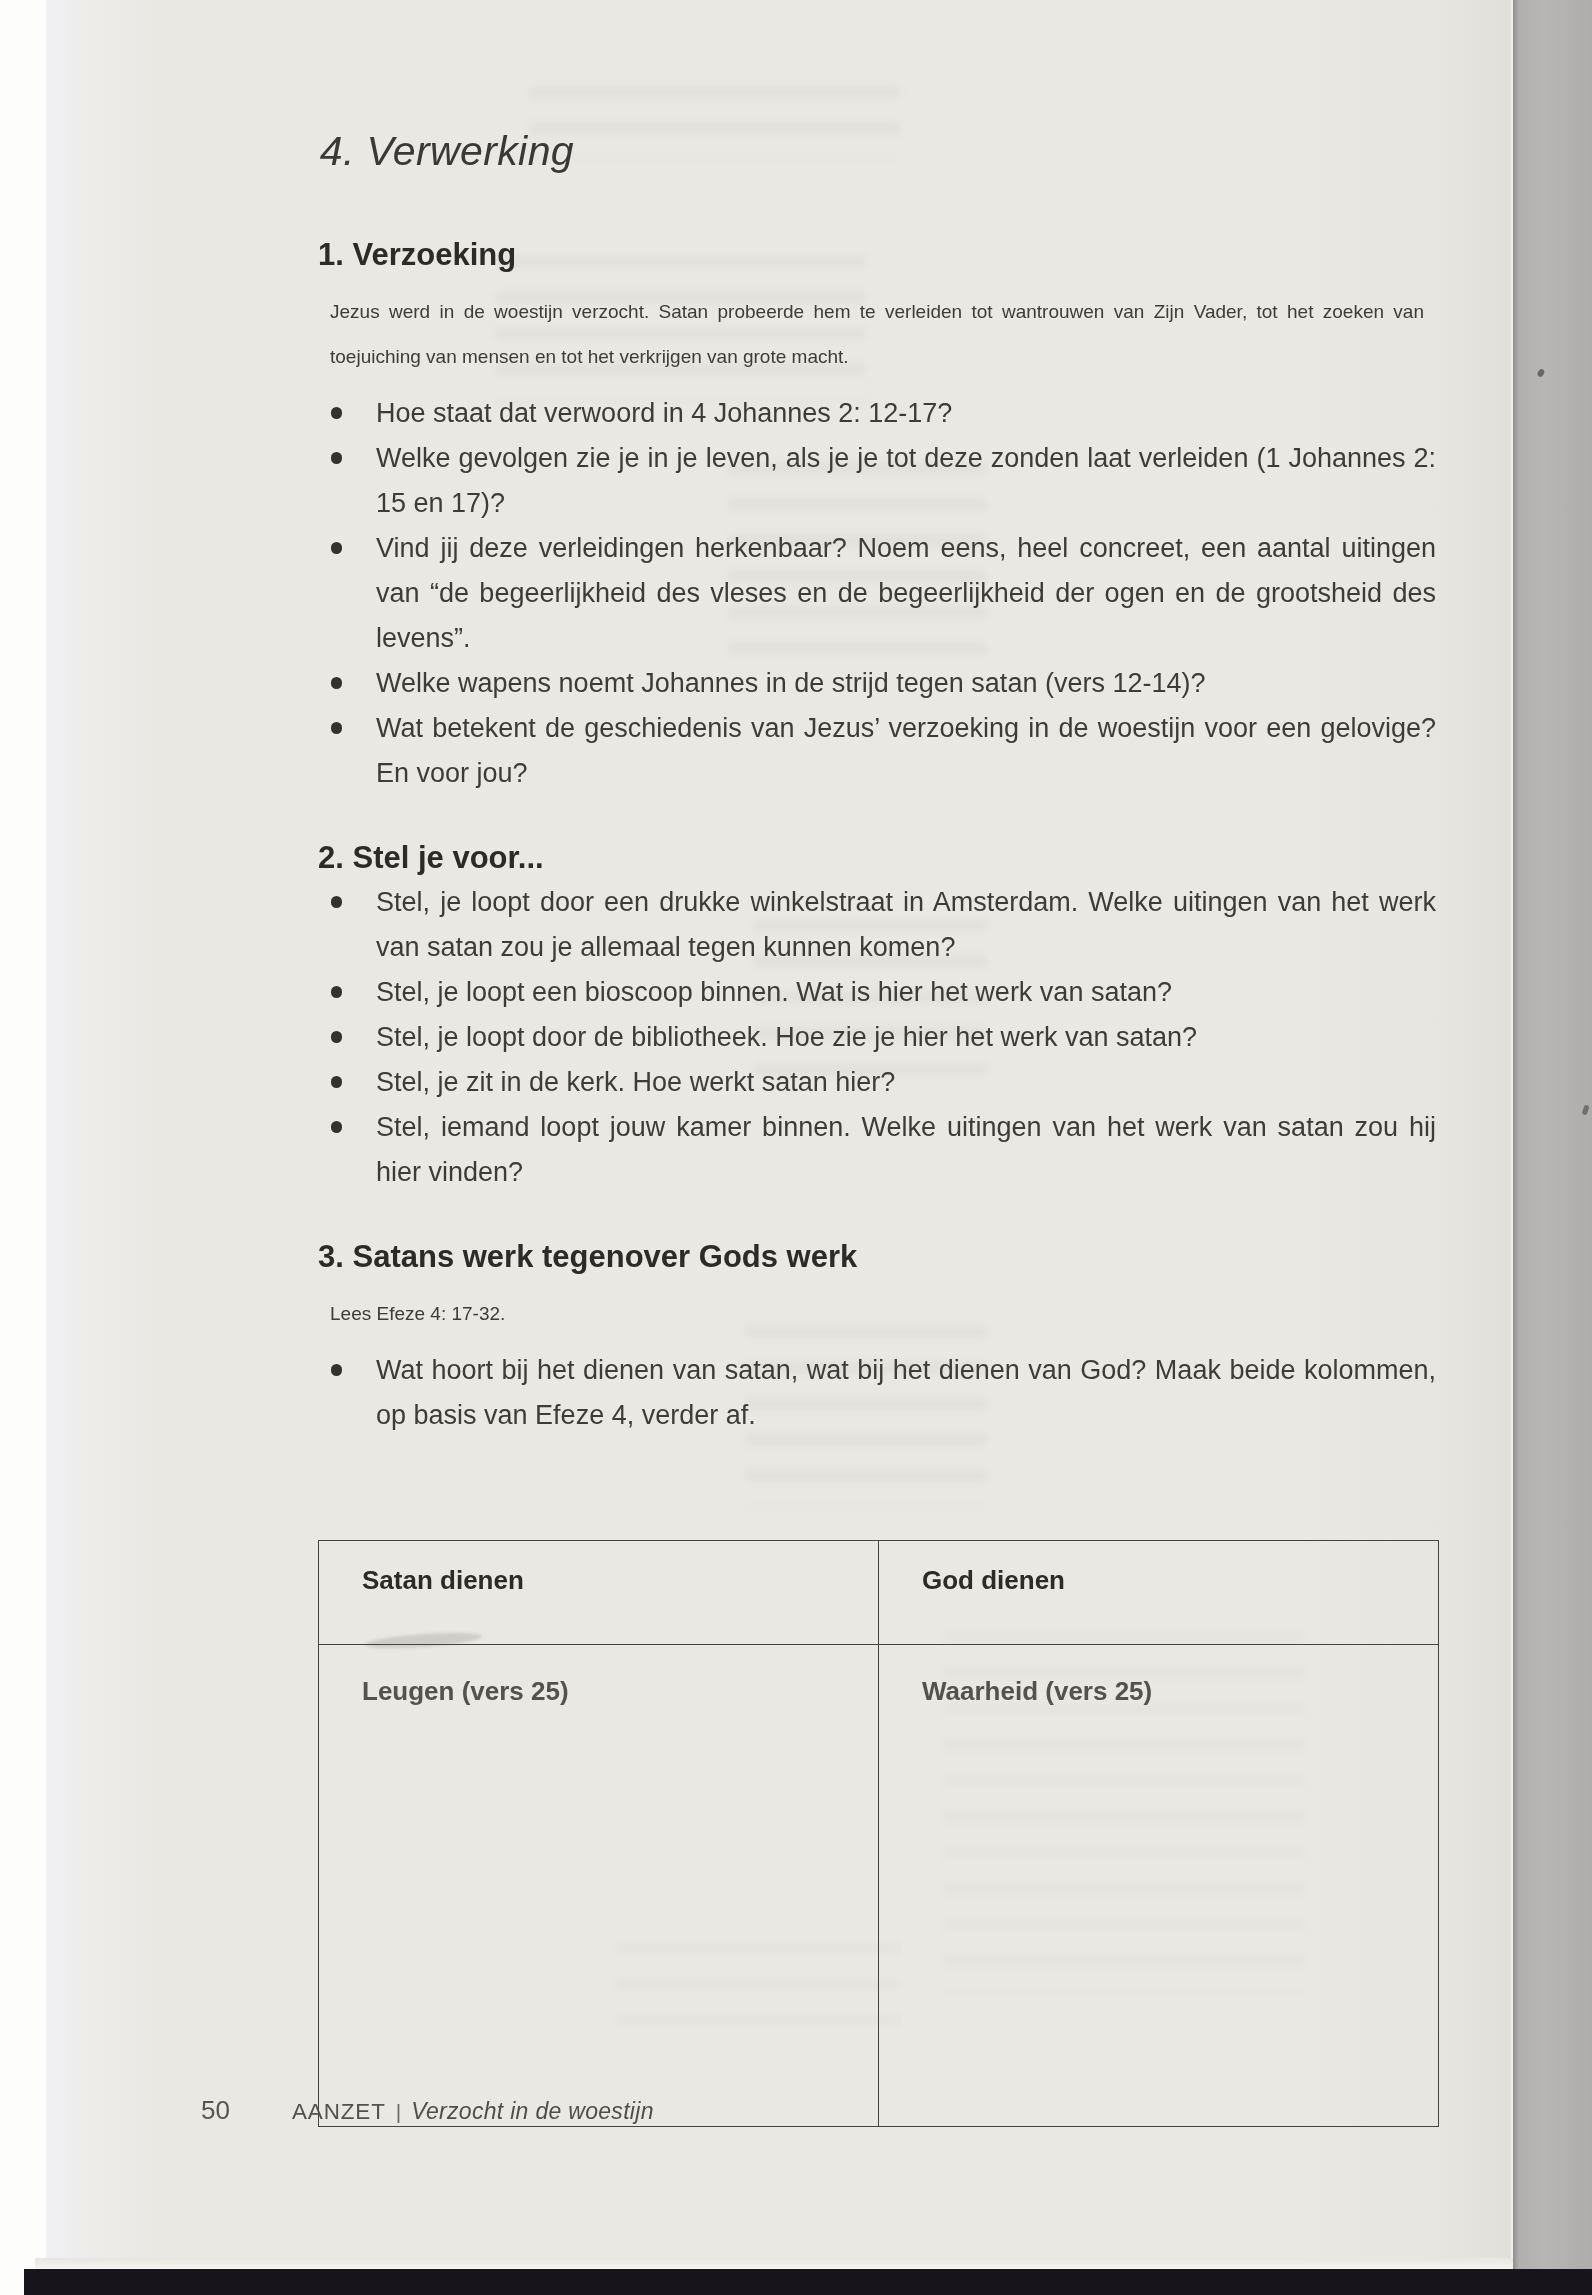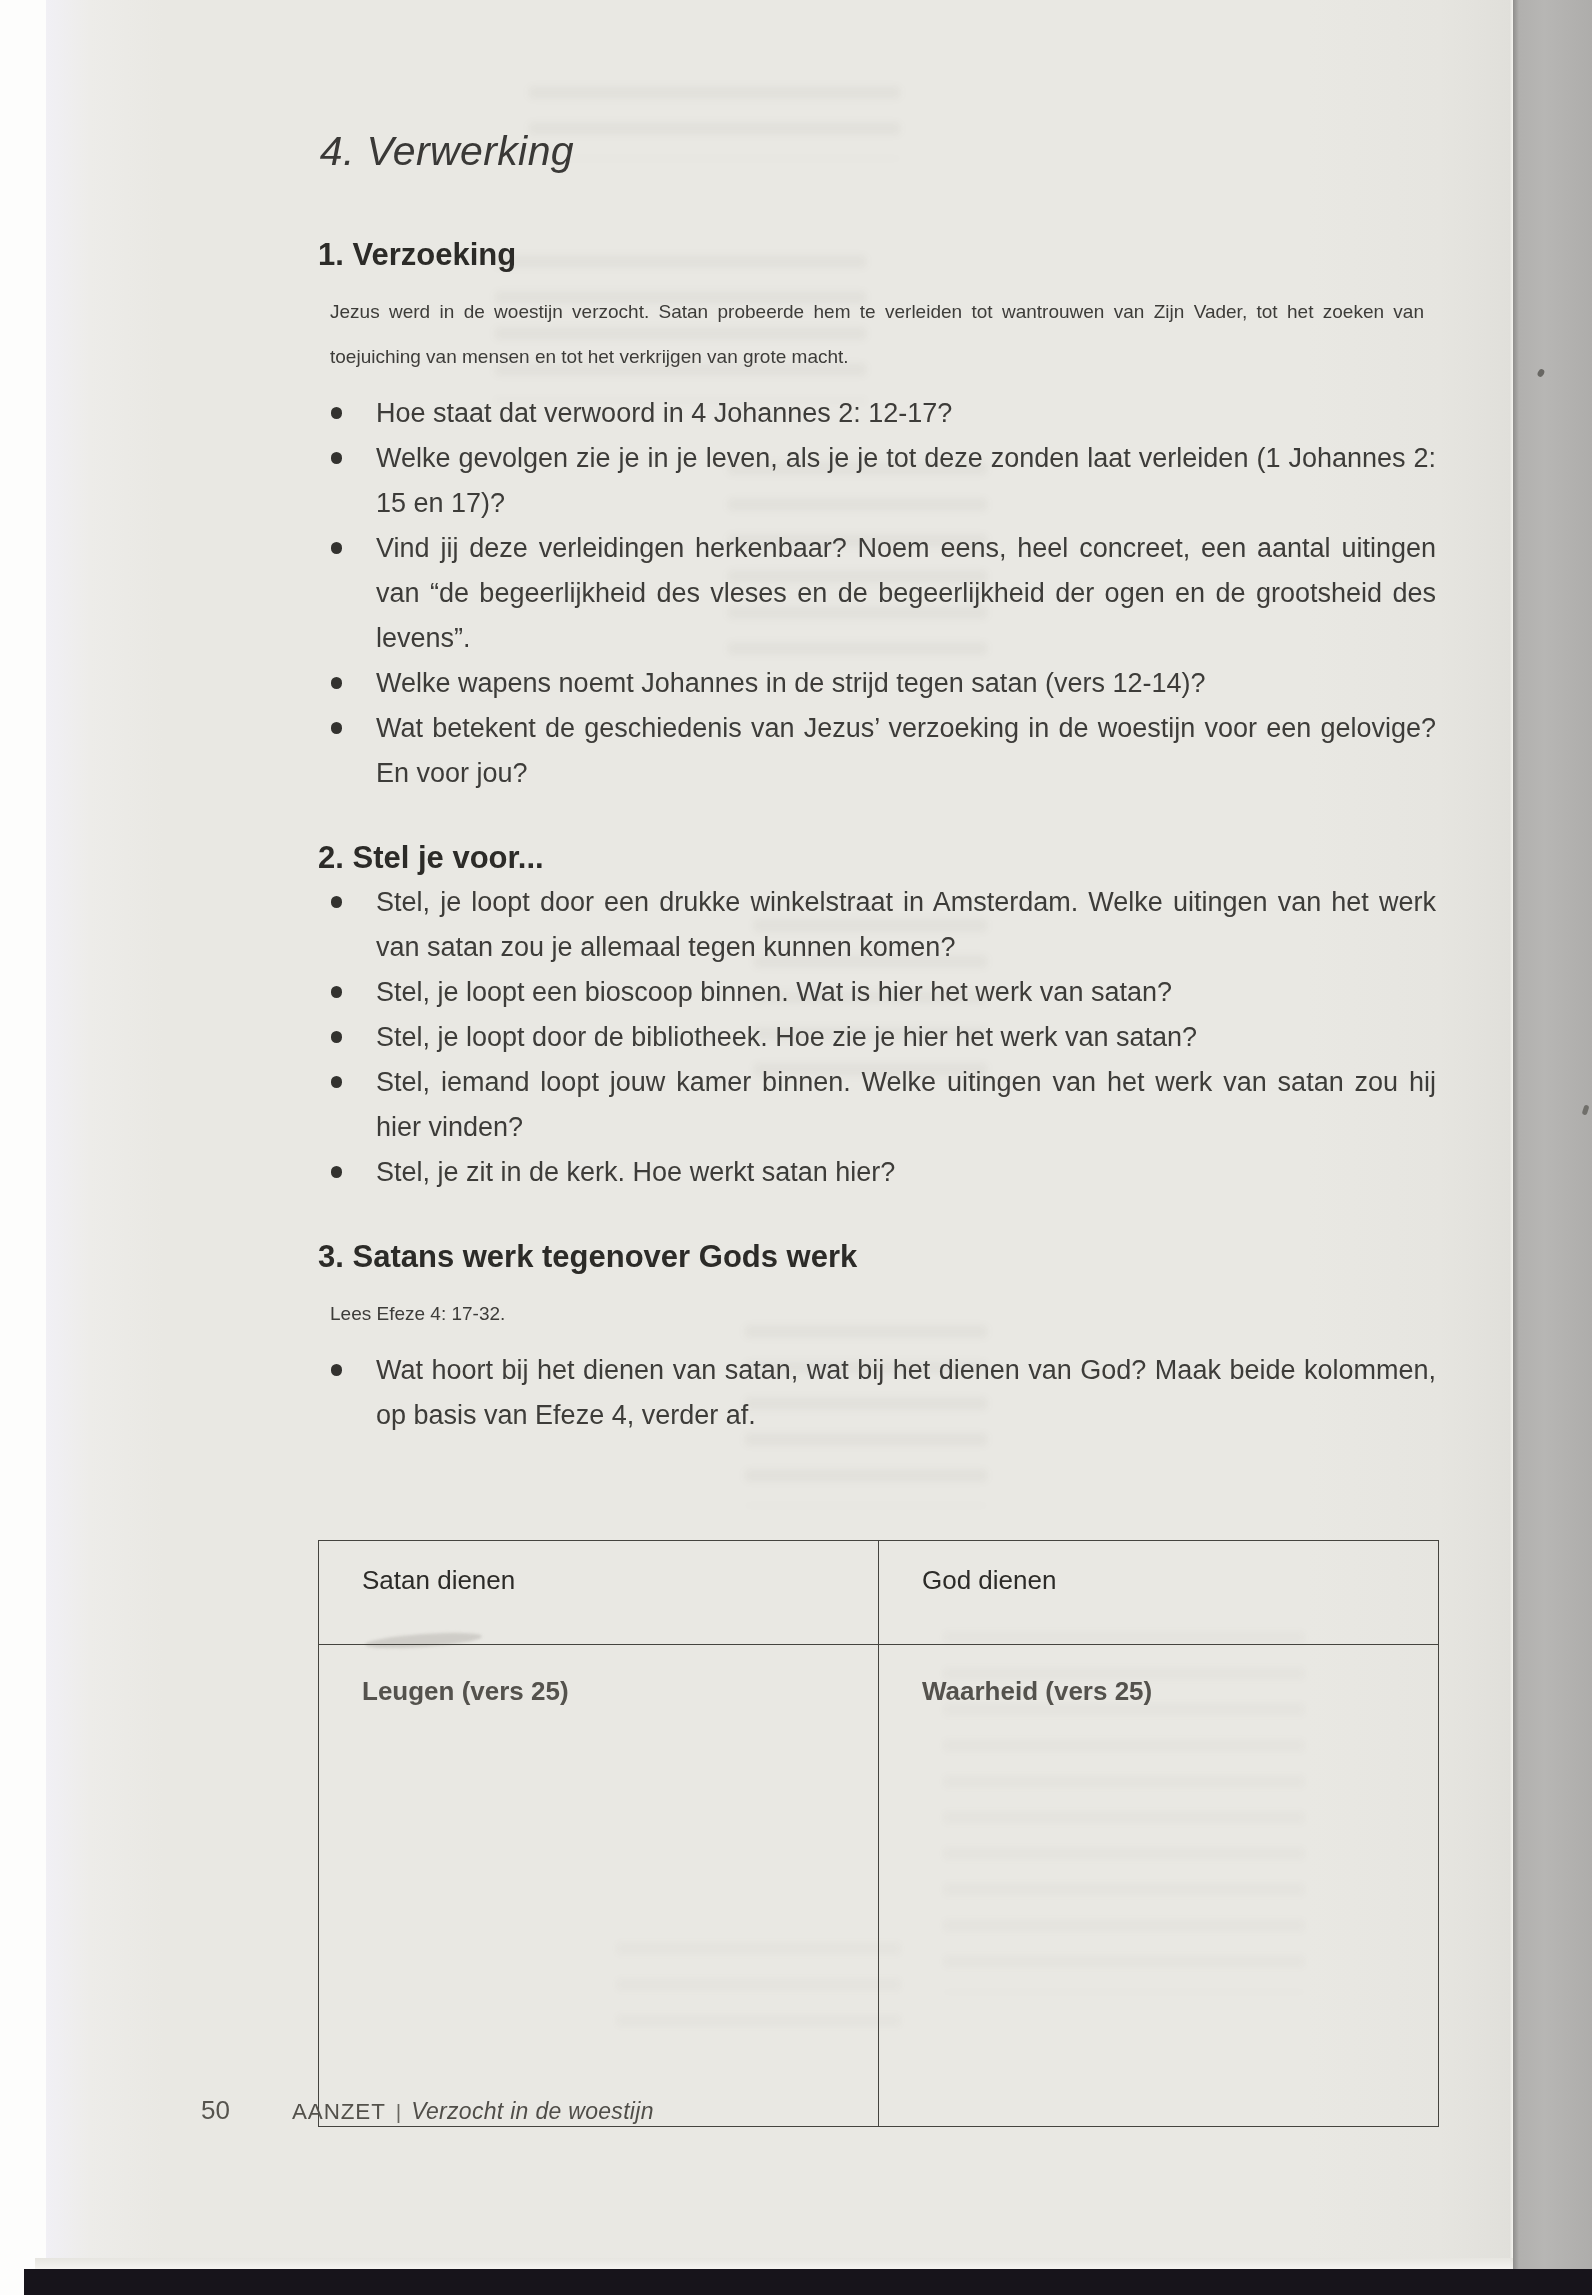--- a/index.html
+++ b/index.html
@@ -81,21 +81,21 @@
   
   table.assignment-table {
     margin-top:102px; width:1121px; border-collapse:collapse; table-layout:fixed;
     border:1.7px solid #45443f;
   }
   table.assignment-table th, table.assignment-table td {
     vertical-align:top; text-align:left; border:1.7px solid #45443f;
   }
   table.assignment-table th {
     height:79px; padding:24px 17.3px 0 43px;
-    font-size:26px; font-weight:400; color:#2c2b28;margin-left:27px;
+    font-size:26px; font-weight:700; color:#2c2b28;margin-left:27px;
   }
   table.assignment-table td {
     height:450px; padding:31px 17.3px 0 43px;
     font-size:26px; font-weight:700; color:#54524d;
   }
 
   
   .footer { position:absolute; left:0; top:2095px; width:1467px; height:38px; }
   .footer .page-number {
     position:absolute; left:155px; top:0; font-size:26px; color:#56544e;
@@ -138,22 +138,22 @@
         <li><span class="dot"></span><span class="txt">Wat betekent de geschiedenis van Jezus’ verzoeking in de woestijn voor een gelovige? En voor jou?</span></li>
       </ul>
     </div>
 
     <div class="sec">
       <h2 class="sec-title gap-top">2. Stel je voor...</h2>
       <ul class="bullets">
         <li><span class="dot"></span><span class="txt">Stel, je loopt door een drukke winkelstraat in Amsterdam. Welke uitingen van het werk van satan zou je allemaal tegen kunnen komen?</span></li>
         <li><span class="dot"></span><span class="txt">Stel, je loopt een bioscoop binnen. Wat is hier het werk van satan?</span></li>
         <li><span class="dot"></span><span class="txt">Stel, je loopt door de bibliotheek. Hoe zie je hier het werk van satan?</span></li>
+        <li><span class="dot"></span><span class="txt">Stel, je zit in de kerk. Hoe werkt satan hier?</span></li>
         <li><span class="dot"></span><span class="txt">Stel, iemand loopt jouw kamer binnen. Welke uitingen van het werk van satan zou hij hier vinden?</span></li>
-        <li><span class="dot"></span><span class="txt">Stel, je zit in de kerk. Hoe werkt satan hier?</span></li>
       </ul>
     </div>
 
     <div class="sec">
       <h2 class="sec-title gap-top">3. Satans werk tegenover Gods werk</h2>
       <p class="body-text">Lees Efeze 4: 17-32.</p>
       <ul class="bullets">
         <li><span class="dot"></span><span class="txt">Wat hoort bij het dienen van satan, wat bij het dienen van God? Maak beide kolommen, op basis van Efeze 4, verder af.</span></li>
       </ul>
     </div>

